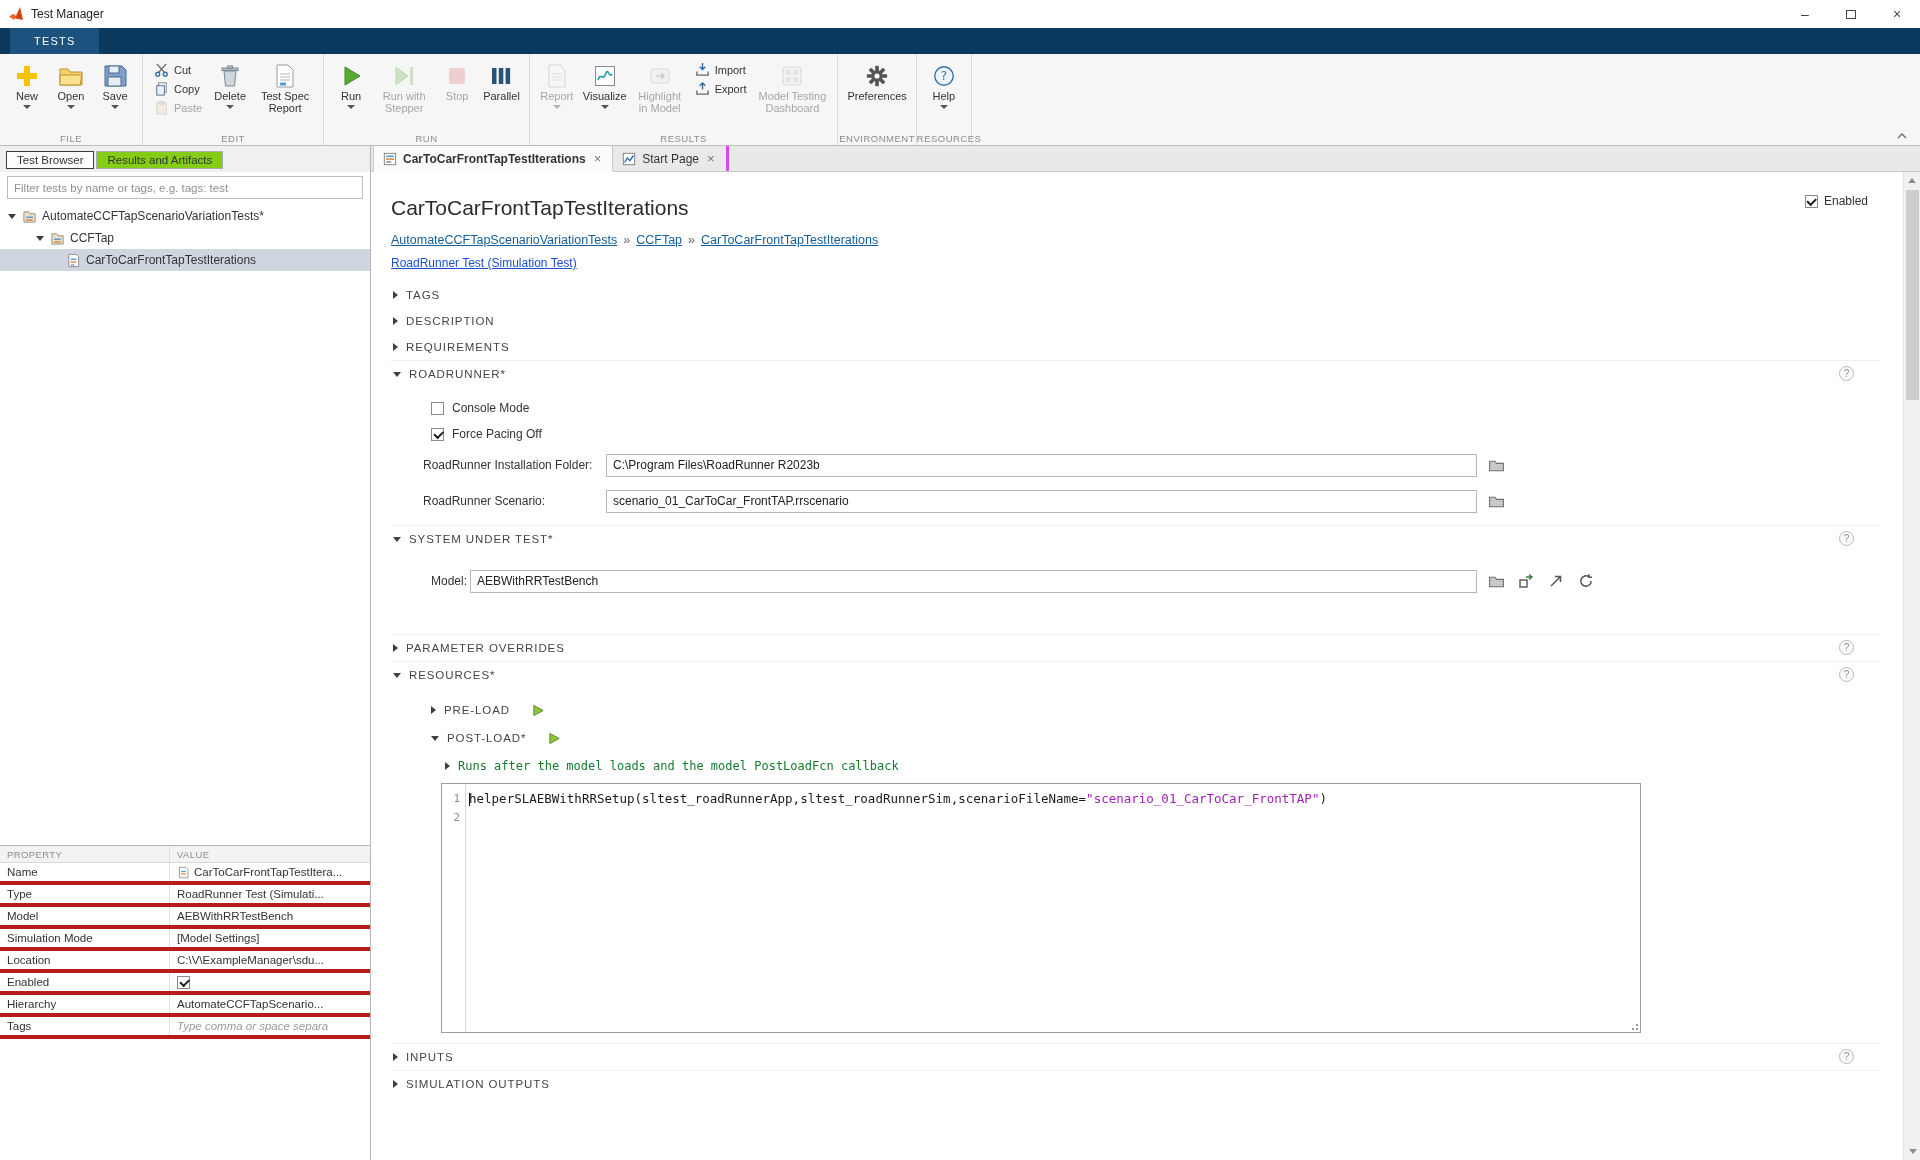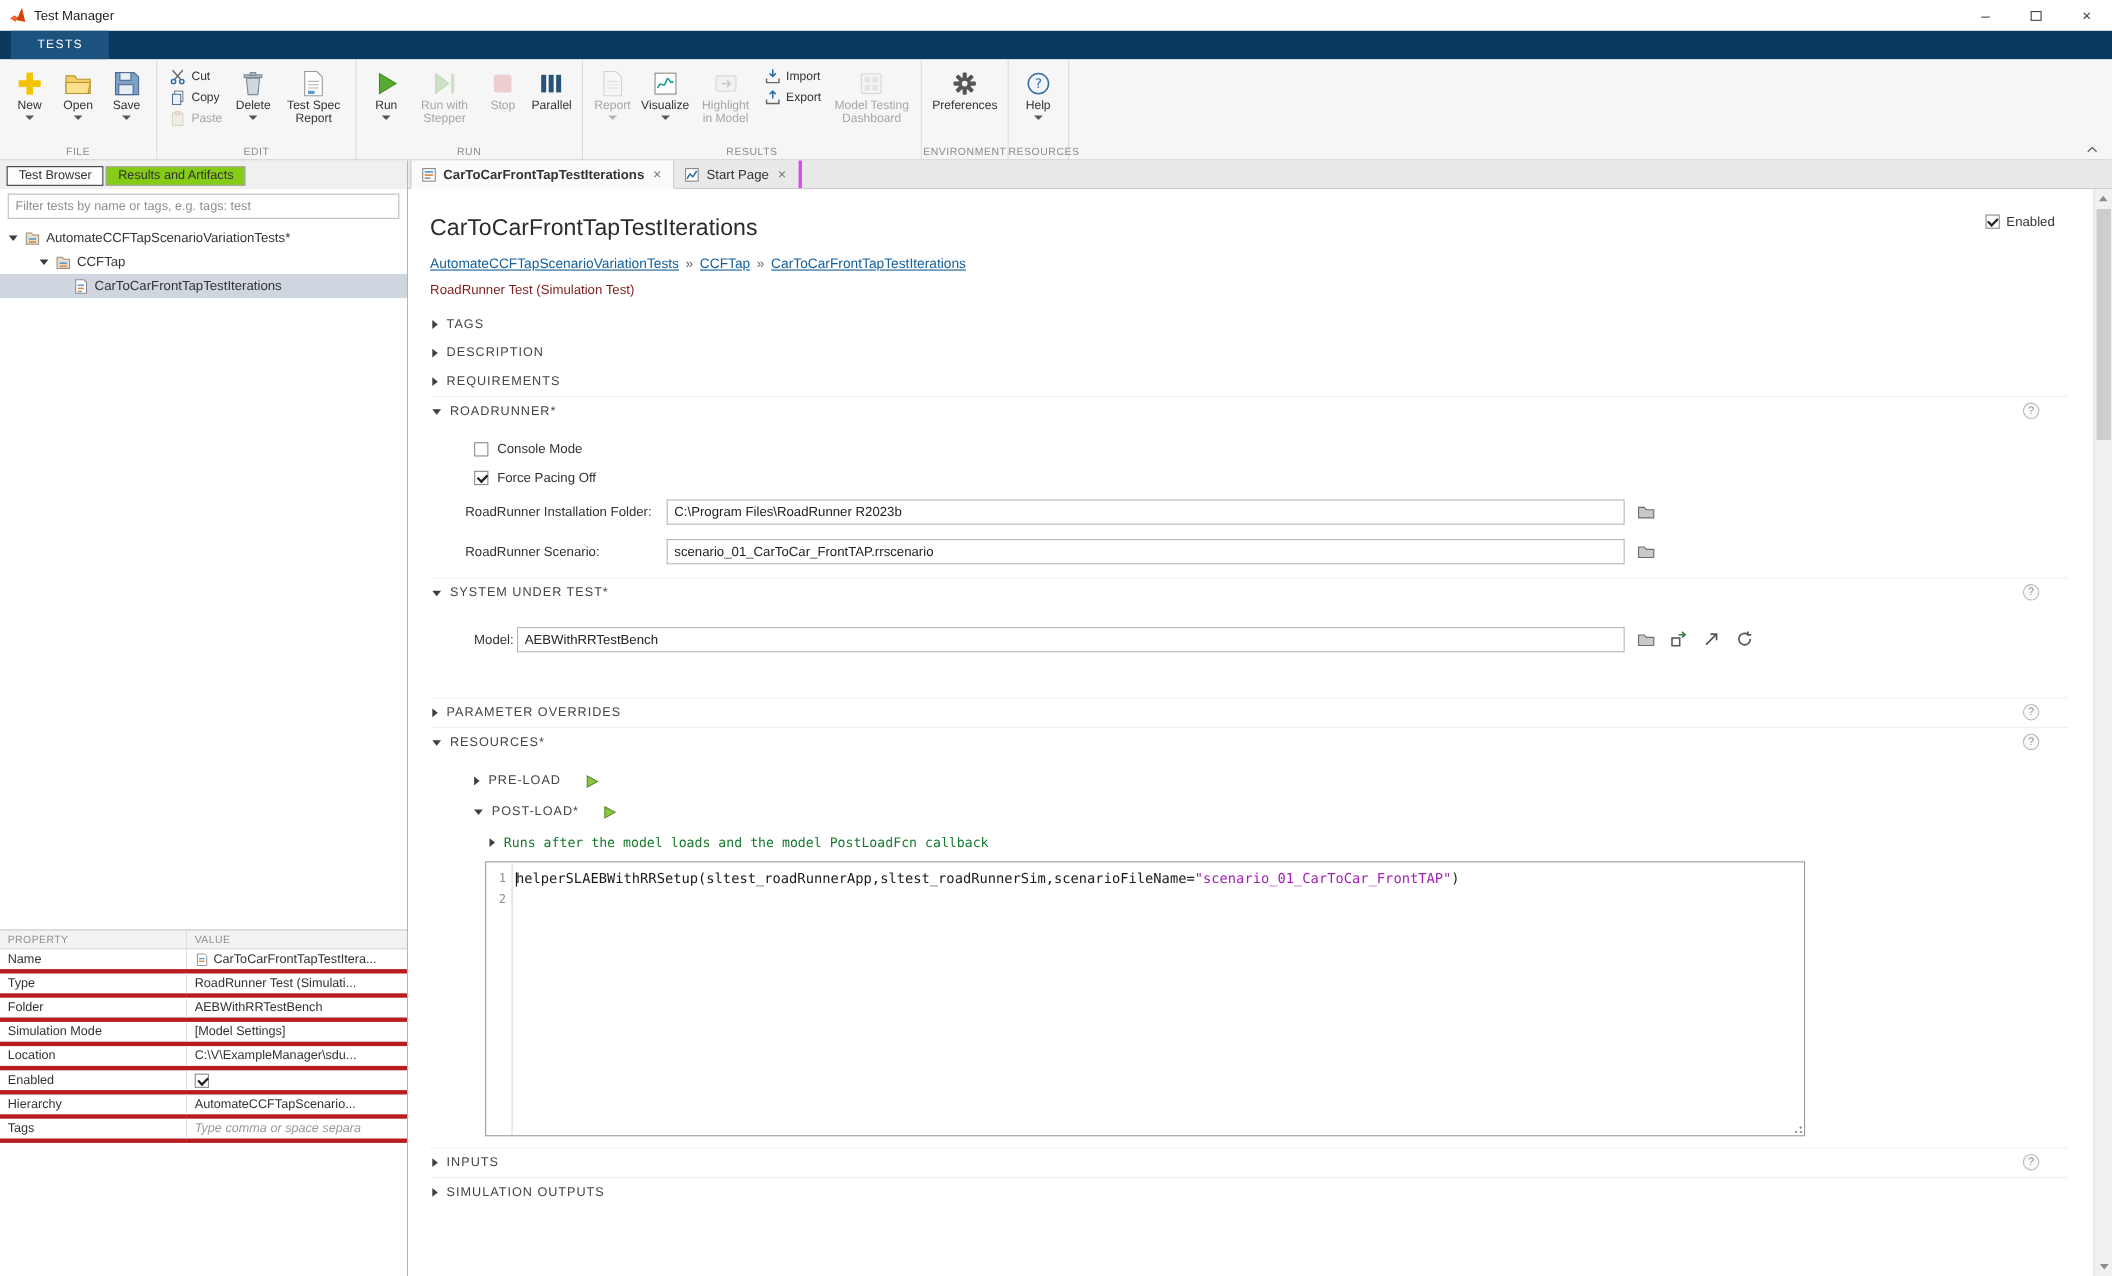--- a/index.html
+++ b/index.html
@@ -86,21 +86,21 @@
   .sb-up { width:0;height:0;border-left:4px solid transparent;border-right:4px solid transparent;border-bottom:5px solid #8d8d8d; }
   .sb-down { width:0;height:0;border-left:4px solid transparent;border-right:4px solid transparent;border-top:5px solid #8d8d8d; position:absolute; bottom:6px; left:4.5px; }
   .sb-thumb { position:absolute; top:18px; left:2px; width:13px; height:210px; background:#cdcdcd; cursor:pointer; }
 
   
   .page-title { margin-top:24px; font-size:21px; color:#2b2b2b; font-weight:400; }
   .enabled-box { position:absolute; top:22px; right:52px; display:flex; align-items:center; gap:6px; font-size:12px; color:#333; }
   .breadcrumb { margin-top:13px; font-size:12.5px; display:flex; align-items:center; gap:6px; }
   .crumb { color:#15609c; text-decoration:underline; cursor:pointer; }
   .crumb-sep { color:#666; }
-  .subtitle { margin-top:9px; font-size:12px; color:#7f1d1d; }
+  .subtitle { margin-top:9px; font-size:12px; color:#1d4ed8;text-decoration:underline; }
   .sections { margin-top:12px; }
   .section-header { height:26px; display:flex; align-items:center; position:relative; cursor:pointer; padding-left:2px; }
   .section-header .sh-label { font-size:11.5px; letter-spacing:.9px; color:#454545; margin-left:8px; }
   .arr-right { width:0; height:0; border-top:4px solid transparent; border-bottom:4px solid transparent; border-left:5px solid #3f3f3f; display:inline-block; flex:none; }
   .arr-down { width:0; height:0; border-left:4px solid transparent; border-right:4px solid transparent; border-top:5px solid #3f3f3f; display:inline-block; flex:none; }
   .help-circle { position:absolute; right:26px; top:5px; width:15px; height:15px; border:1px solid #b9b9b9; border-radius:50%; color:#8f8f8f; font-size:10px; display:flex; align-items:center; justify-content:center; cursor:pointer; background:#fafafa; }
 
   .rr-body { padding:8px 0 6px 0; }
   .cb-row { height:26px; display:flex; align-items:center; gap:8px; margin-left:40px; font-size:12px; color:#333; }
   .field-row { height:36px; display:flex; align-items:center; margin-left:32px; }
@@ -482,21 +482,21 @@
             <span class="txt">CarToCarFrontTapTestItera...</span>
           </div>
         </div>
         <div class="prow">
           <div class="pcol-prop">Type</div>
           <div class="pcol-val">
               <span class="txt">RoadRunner Test (Simulati...</span>
             </div>
         </div>
         <div class="prow">
-          <div class="pcol-prop">Folder</div>
+          <div class="pcol-prop">Model</div>
           <div class="pcol-val">
               <span class="txt">AEBWithRRTestBench</span>
             </div>
         </div>
         <div class="prow">
           <div class="pcol-prop">Simulation Mode</div>
           <div class="pcol-val">
               <span class="txt">[Model Settings]</span>
             </div>
         </div>

